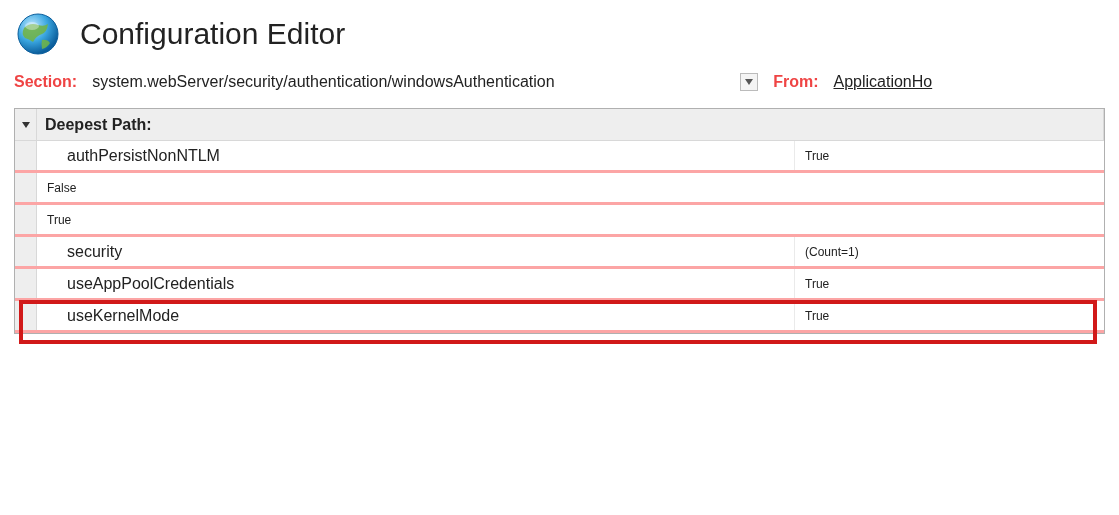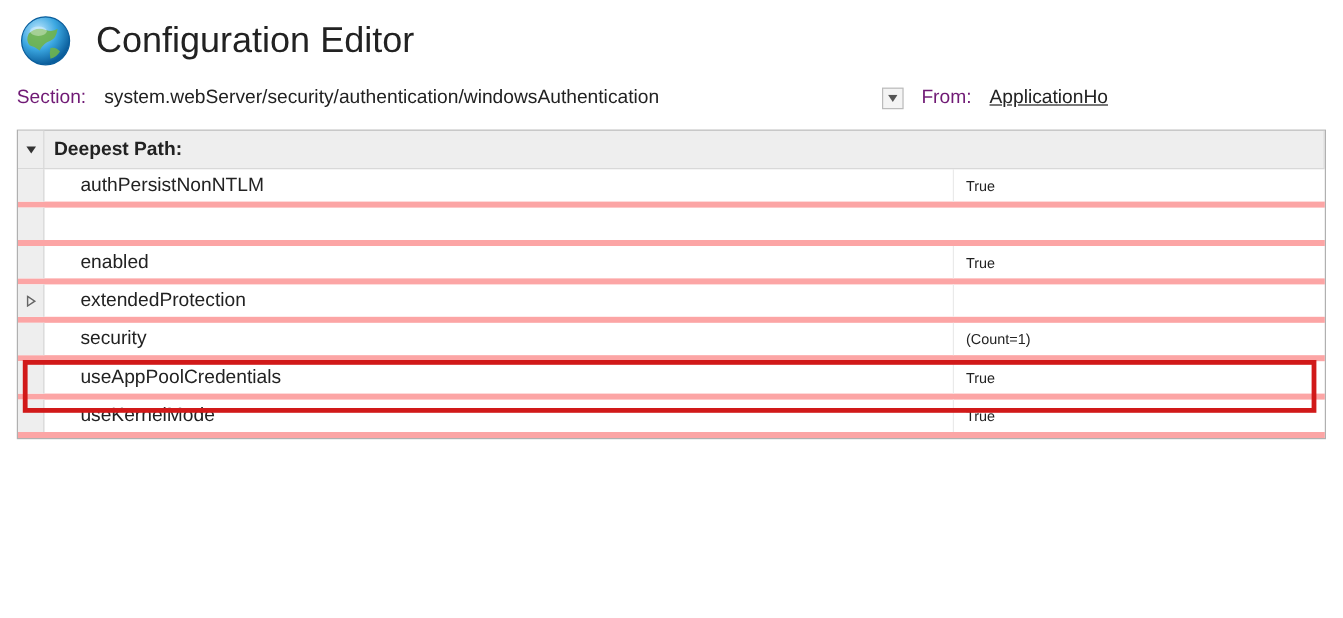--- a/index.html
+++ b/index.html
@@ -26,21 +26,21 @@
     font-weight: 400;
     color: #222;
   }
   .toolbar {
     display: flex;
     align-items: center;
     padding: 4px 14px 14px 14px;
     gap: 8px;
     font-size: 16px;
   }
-  .toolbar-label { color: #701a75; }
+  .toolbar-label { color: #ef4444; font-weight: bold; }
   .section-combo {
     flex: 0 0 auto;
     display: flex;
     align-items: center;
     border: 1px solid transparent;
     padding: 2px 6px;
     gap: 6px;
     min-width: 680px;
   }
   .combo-text { flex: 1; }
@@ -65,21 +65,21 @@
   .grid-wrap {
     margin: 0 14px;
     border: 1px solid #b0b0b0;
     background: #fff;
     position: relative;
   }
   .grid-row {
     display: flex;
     align-items: stretch;
     min-height: 32px;
-    border-bottom: 5px solid #fca5a5;
+    border-bottom: 3px solid #fca5a5;
     position: relative;
   }
   .grid-row:last-child { border-bottom: none; }
   .row-gutter {
     width: 22px;
     flex: 0 0 22px;
     display: flex;
     align-items: center;
     justify-content: center;
     background: #eeeeee;
@@ -178,39 +178,28 @@
   </div>
 
   <div class="grid-row">
     <div class="row-gutter"></div>
     <div class="row-key">authPersistNonNTLM</div>
     <div class="row-val">True</div>
   </div>
 
   <div class="grid-row">
     <div class="row-gutter"></div>
-  </div>
-
-  <div class="grid-row">
-    <div class="row-gutter"></div>
-    <div class="row-key">enabled</div>
-    <div class="row-val">True</div>
-  </div>
-
-  <div class="grid-row">
-    <div class="row-gutter">
-      <span class="expander">
-        <svg width="10" height="10" viewBox="0 0 10 10">
-            <polygon points="2,1 8,5 2,9" fill="none" stroke="#666" stroke-width="1.2"></polygon>
-          </svg>
-      </span>
-    </div>
-    <div class="row-key">extendedProtection</div>
-    <div class="row-val"></div>
-  </div>
+    <div class="row-val">False</div>
+  </div>
+
+  <div class="grid-row">
+    <div class="row-gutter"></div>
+    <div class="row-val">True</div>
+  </div>
+
 
   <div class="grid-row">
     <div class="row-gutter"></div>
     <div class="row-key">security</div>
     <div class="row-val">(Count=1)</div>
   </div>
 
   <div class="grid-row">
     <div class="row-gutter"></div>
     <div class="row-key">useAppPoolCredentials</div>

